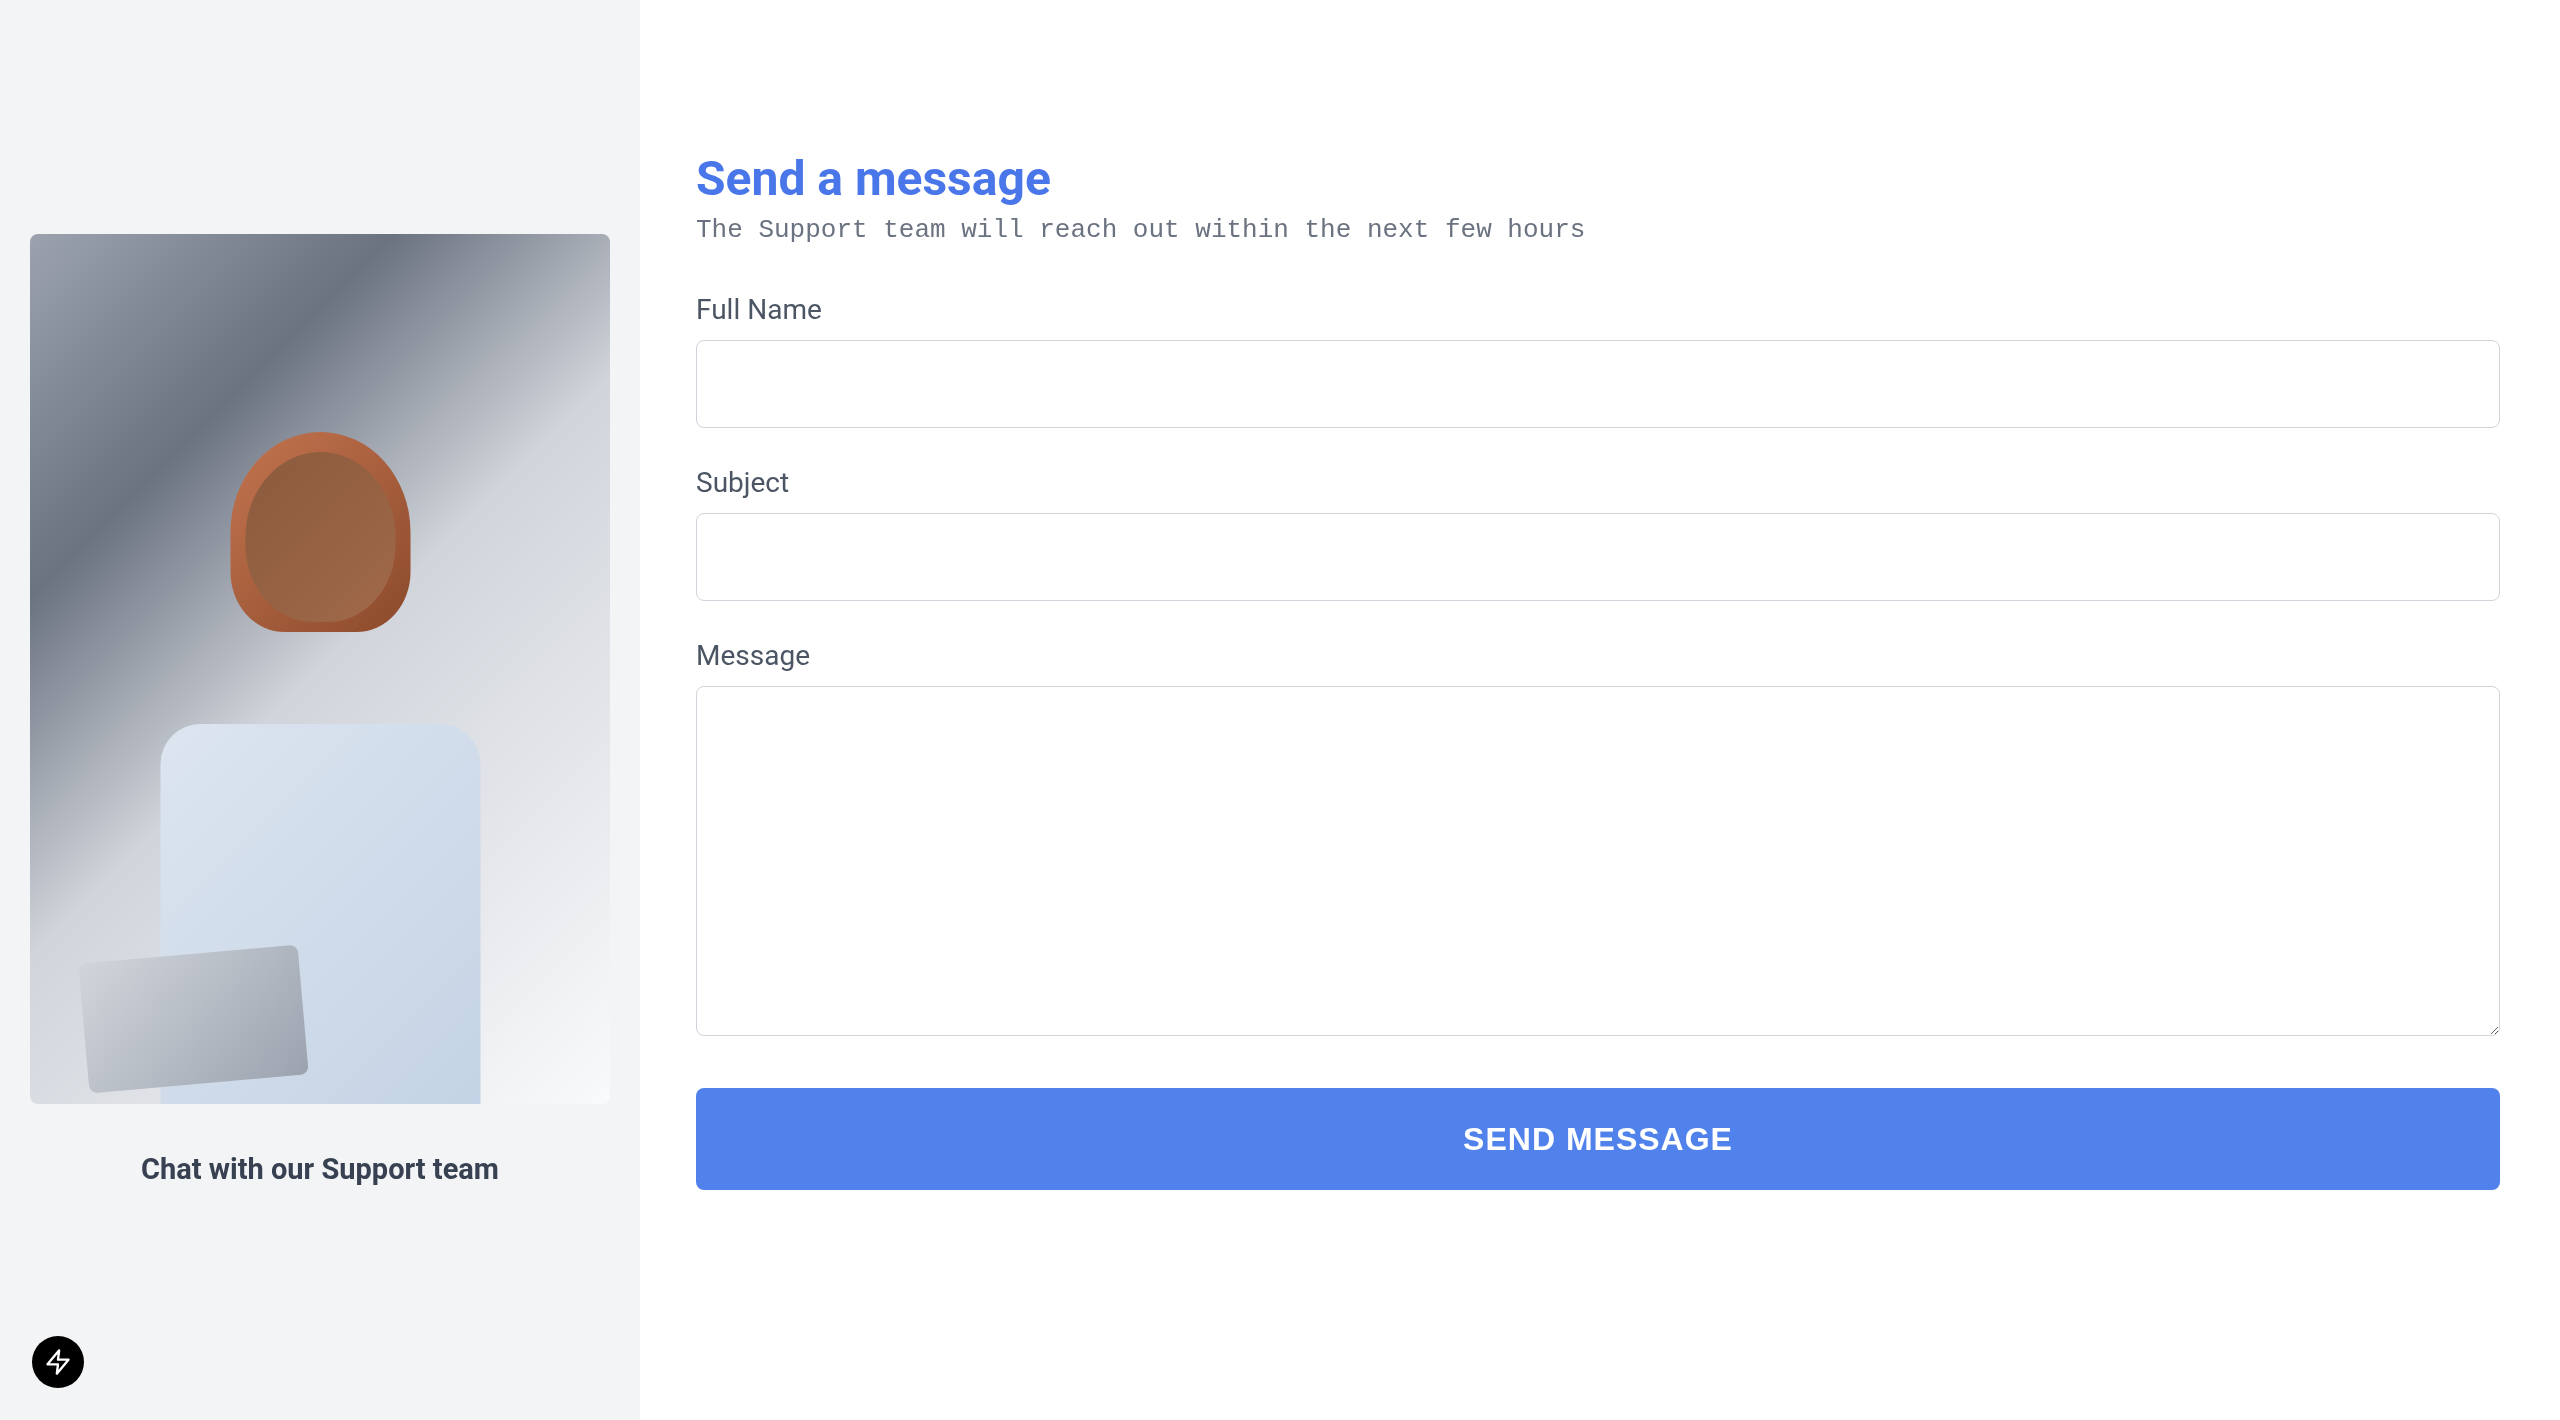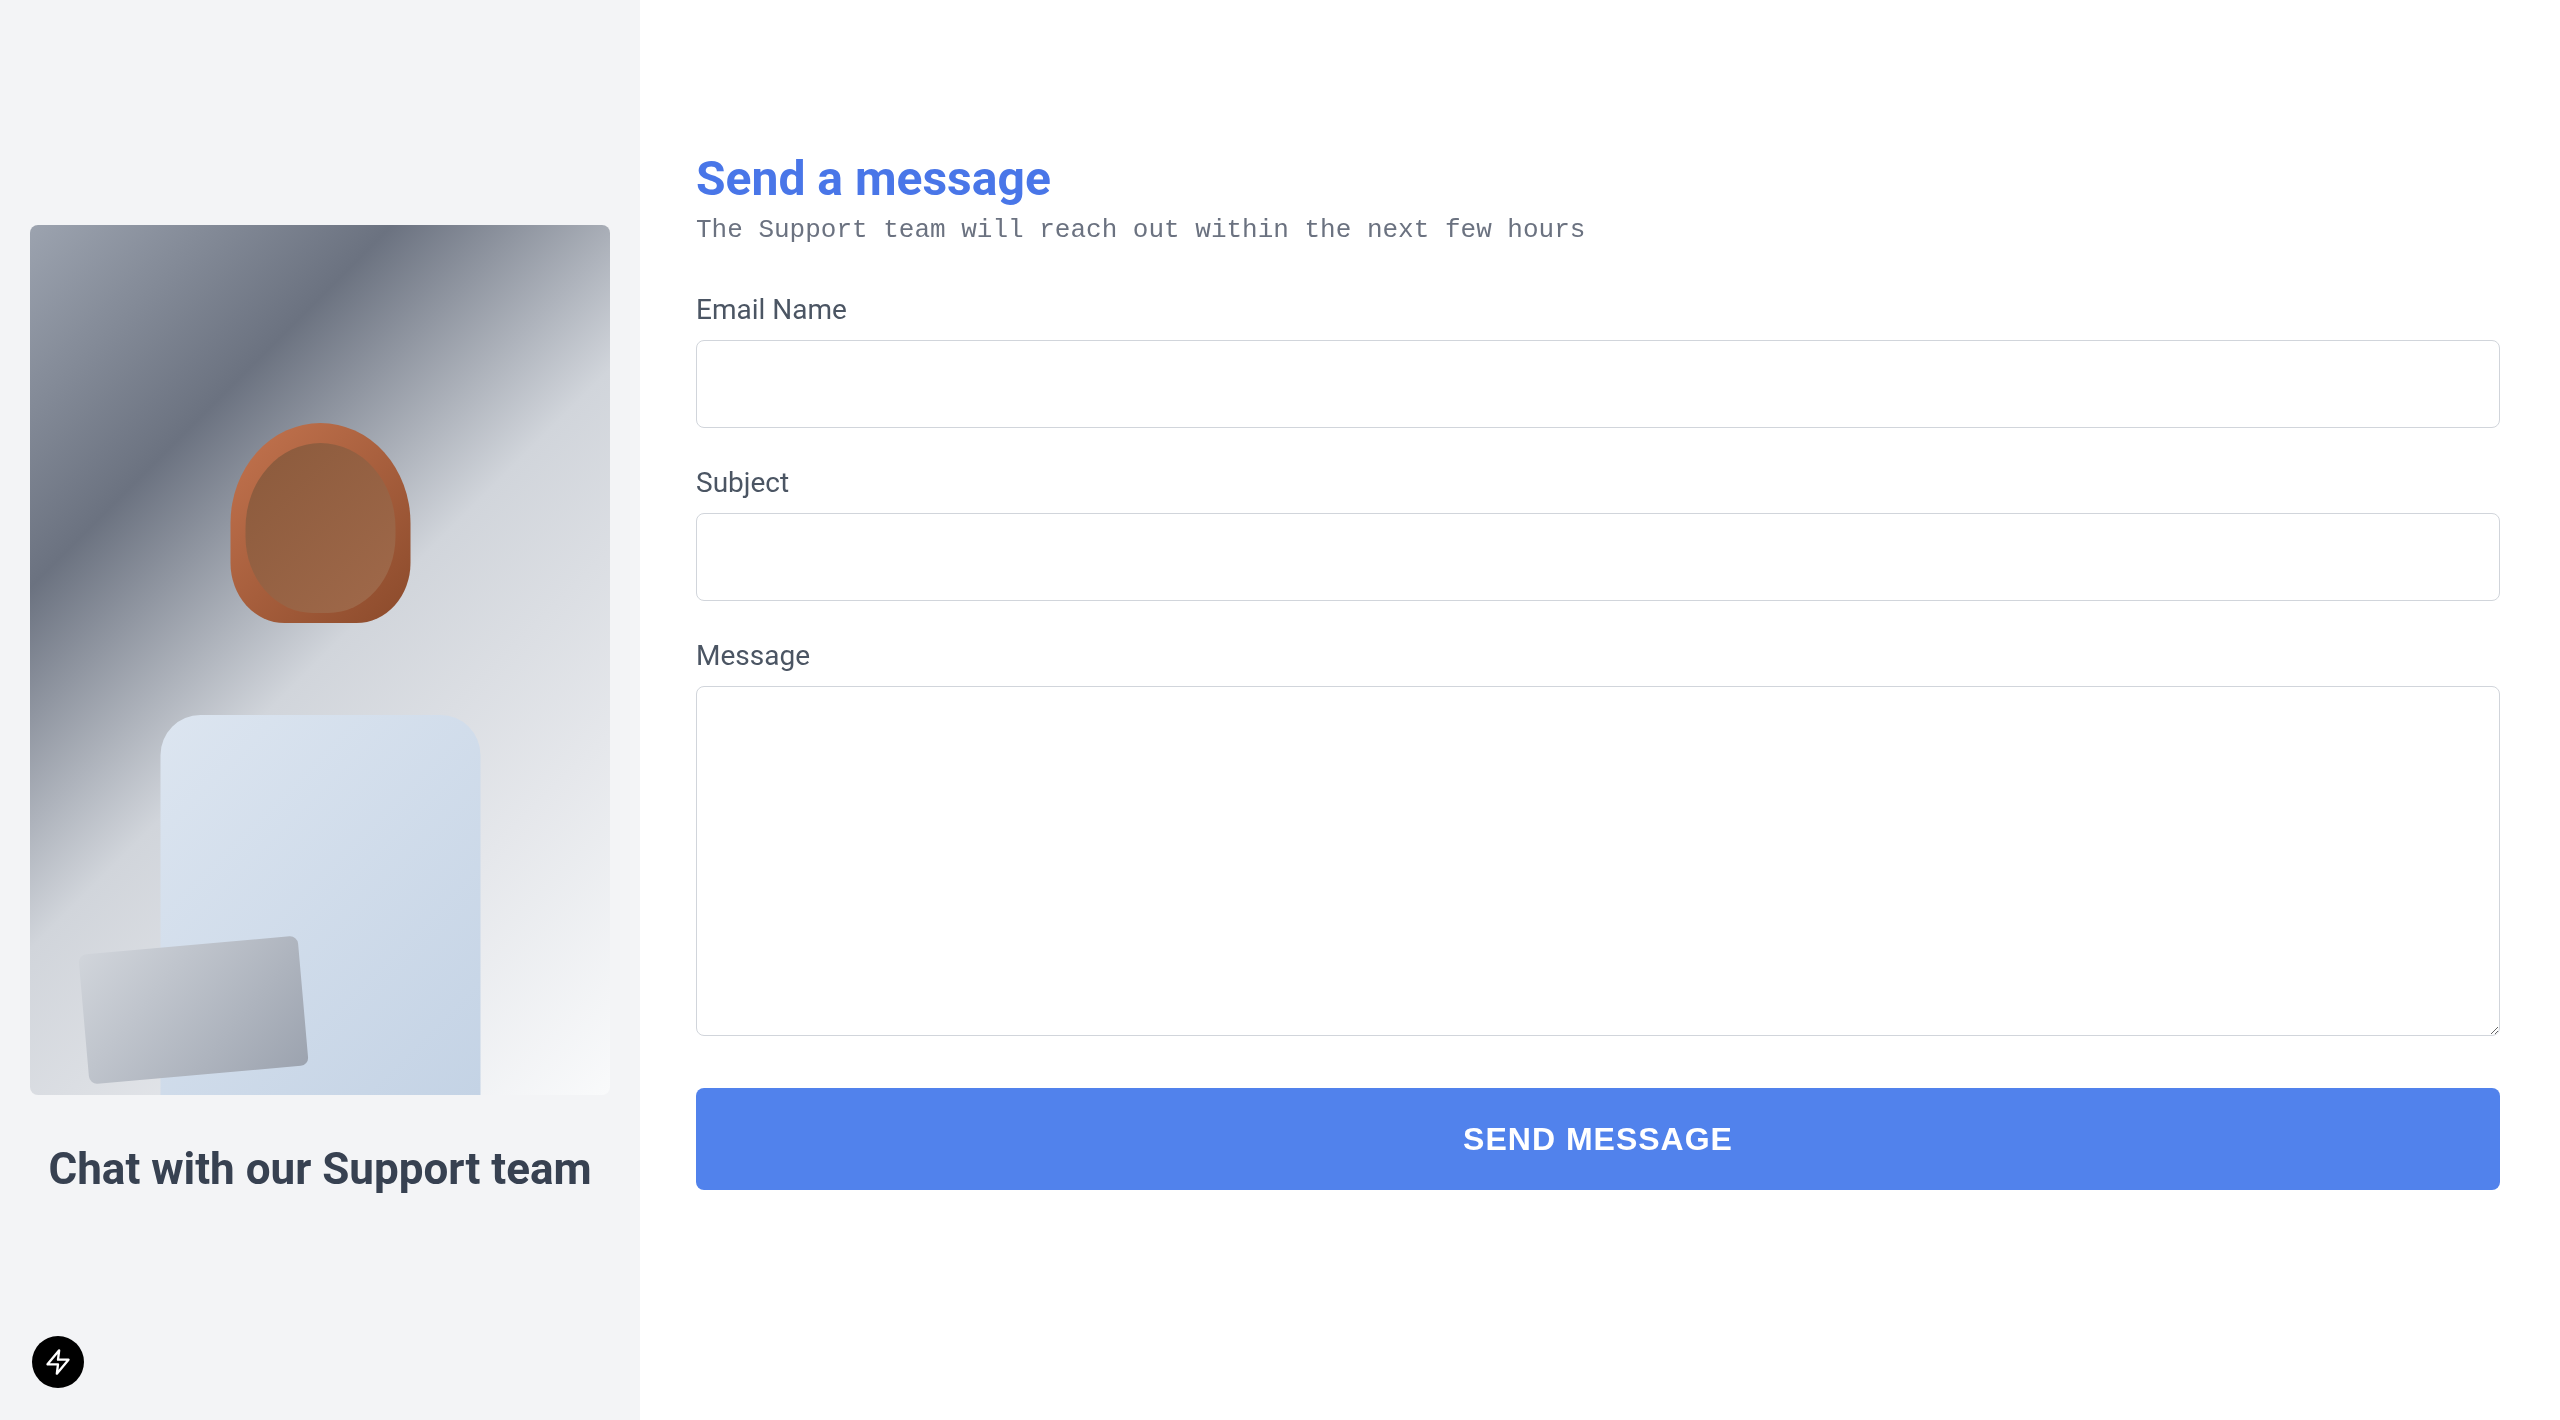--- a/index.html
+++ b/index.html
@@ -85,21 +85,21 @@
       background: linear-gradient(135deg, #d1d5db 0%, #9ca3af 100%);
       border-radius: 8px;
       position: absolute;
       bottom: 20px;
       left: 10px;
       transform: rotate(-5deg);
     }
 
     .sidebar-title {
       margin-top: 48px;
-      font-size: 44px;
+      font-size: 29px;
       font-weight: 700;
       color: #374151;
       text-align: center;
     }
 
     .main {
       flex: 1;
       background-color: #ffffff;
       padding: 150px 60px 60px 56px;
     }
@@ -208,21 +208,21 @@
     </svg>
   </div>
 </aside>
 
 <main class="main">
   <div class="form-container">
     <h1 class="page-title">Send a message</h1>
     <p class="page-subtitle">The Support team will reach out within the next few hours</p>
 
     <div class="form-group">
-      <label class="form-label">Email Name</label>
+      <label class="form-label">Full Name</label>
       <input type="text" class="form-input" value="" style="">
     </div>
 
 
     <div class="form-group">
       <label class="form-label">Subject</label>
       <input type="text" class="form-input" value="" style="">
     </div>
 
     <div class="form-group">

